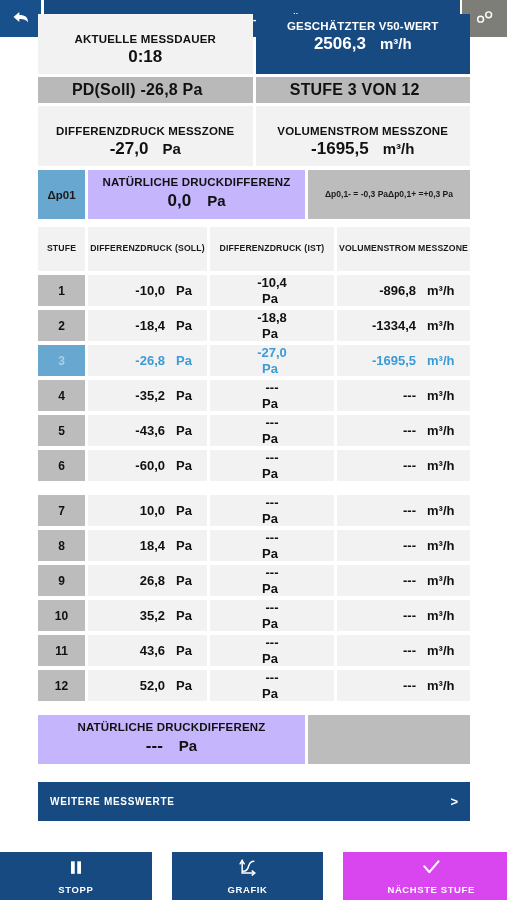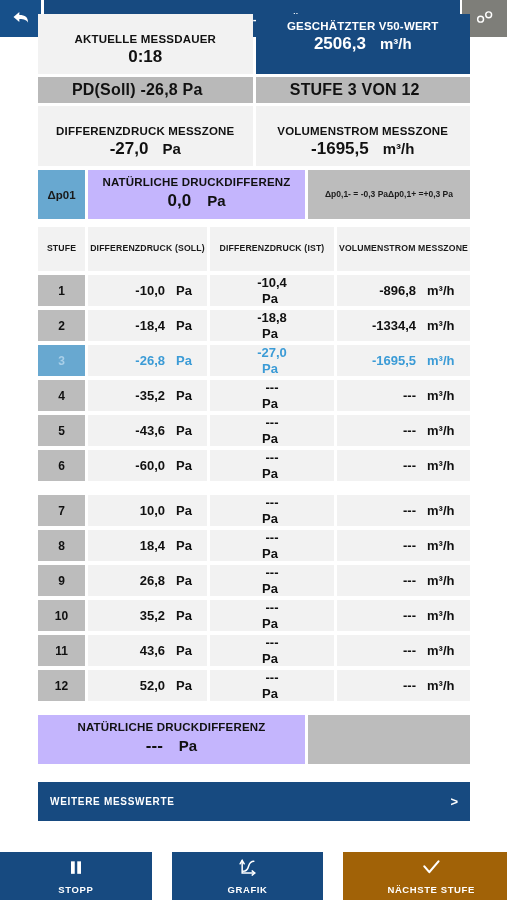--- a/index.html
+++ b/index.html
@@ -115,21 +115,21 @@
   .wm-arrow { font-size:13px; font-weight:bold; }
 
   
   .bottombar {
     position:absolute; left:0; bottom:0; width:507px; height:48px; display:flex; gap:20px;
   }
   .bb {
     flex:1; background:#174a80; color:#ffffff; display:flex; flex-direction:column;
     align-items:center; justify-content:center; gap:2px;
   }
-  .bb.grey { background:#a16207;padding-left:12px; }
+  .bb.grey { background:#d946ef;padding-left:12px; }
   .bb-label { font-size:9.5px; font-weight:bold; letter-spacing:0.6px; }
   .bb svg { width:22px; height:20px; fill:none; stroke:#fff; }
 </style>
 </head>
 <body>
 
 <div class="screen">
 
   <div class="topbar">
     <div class="tb-back">

